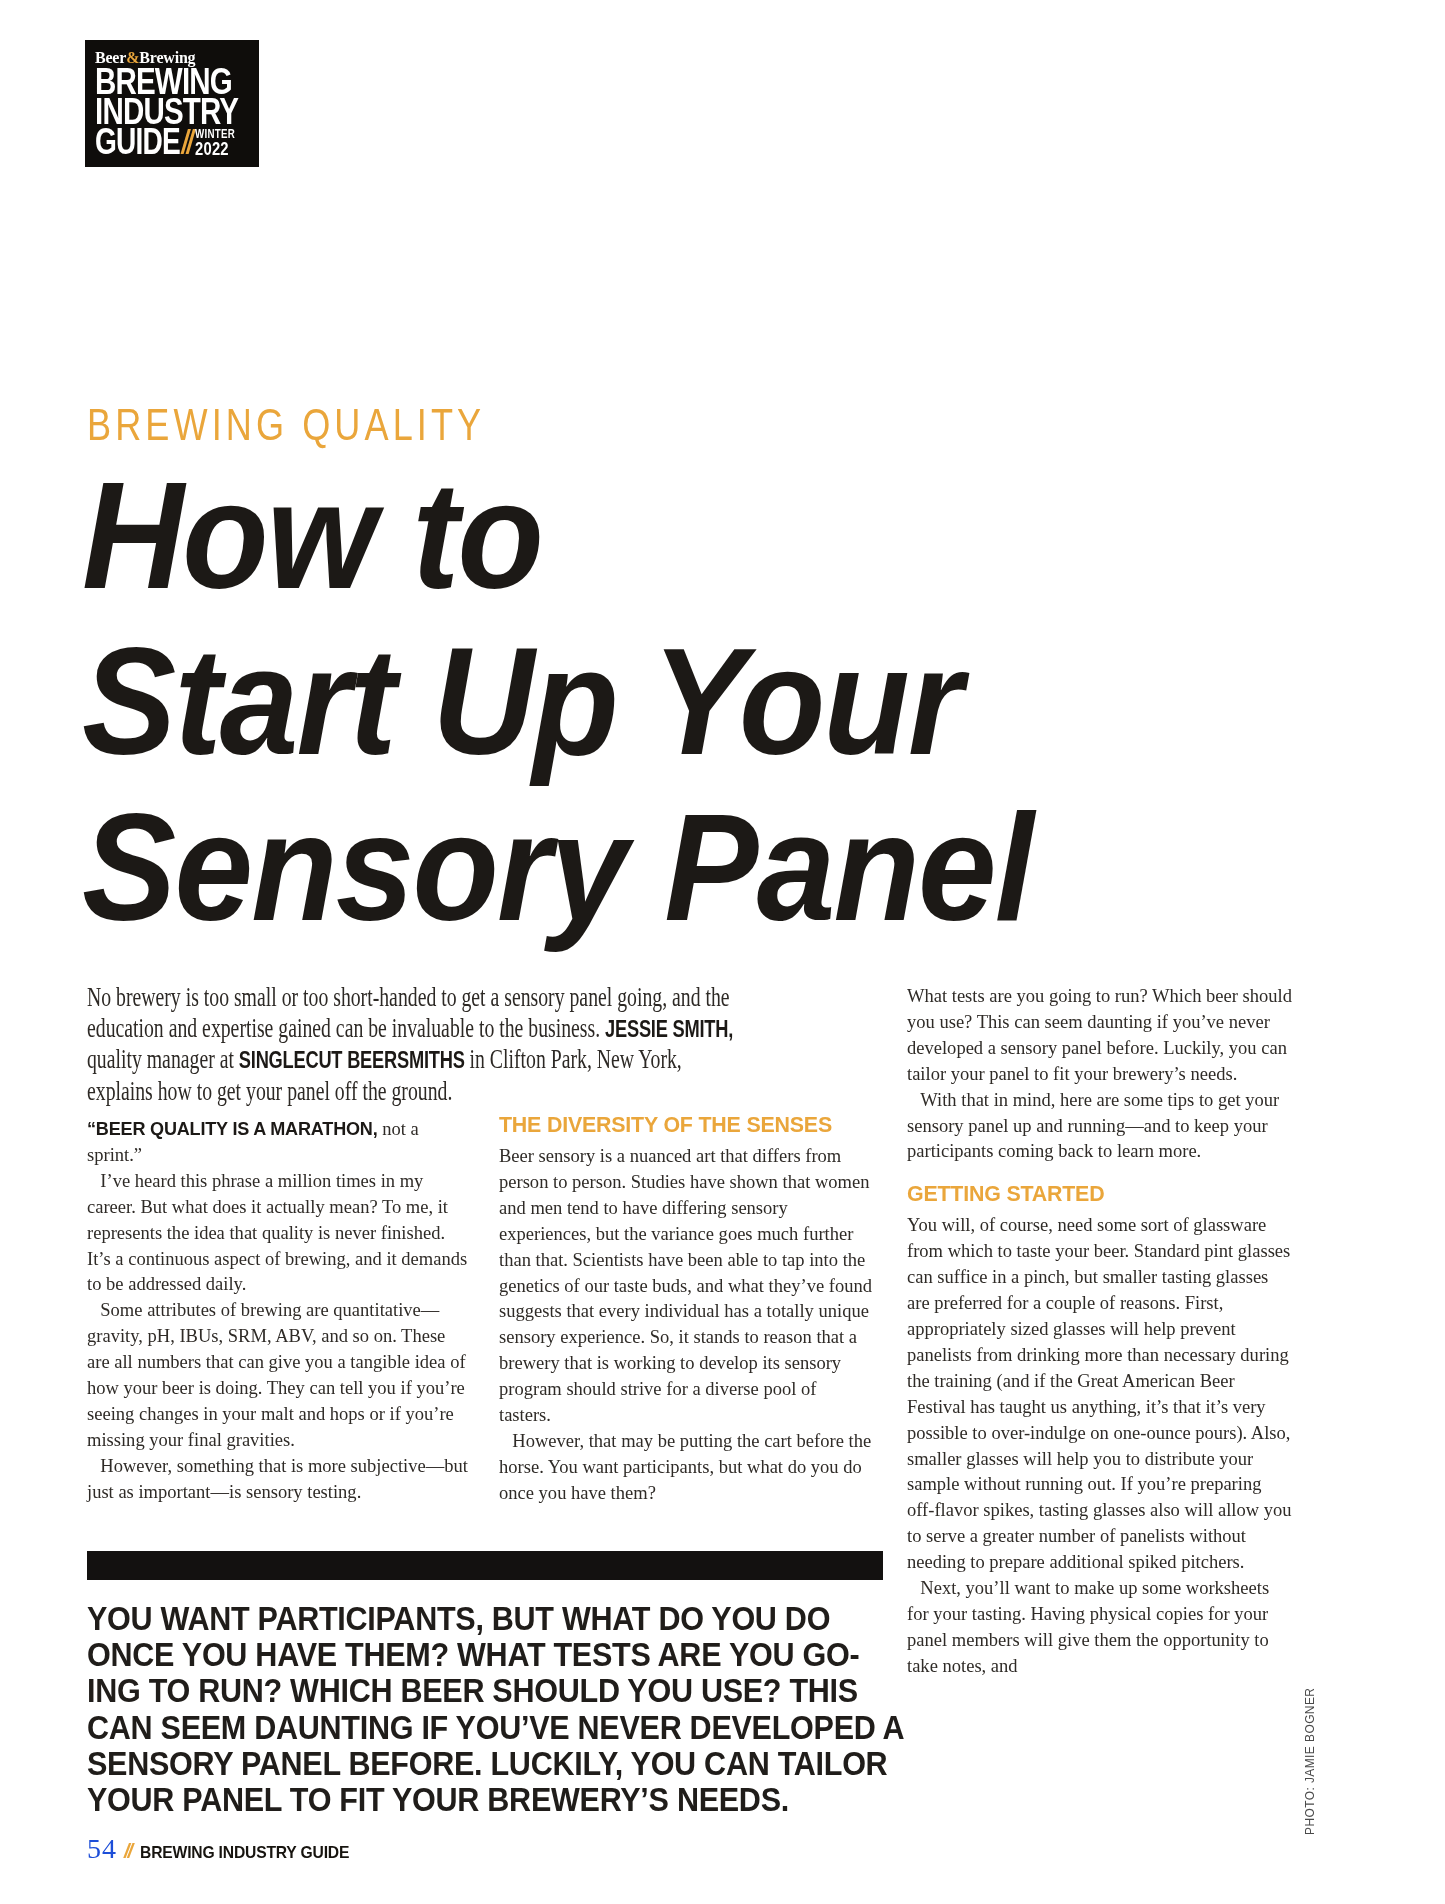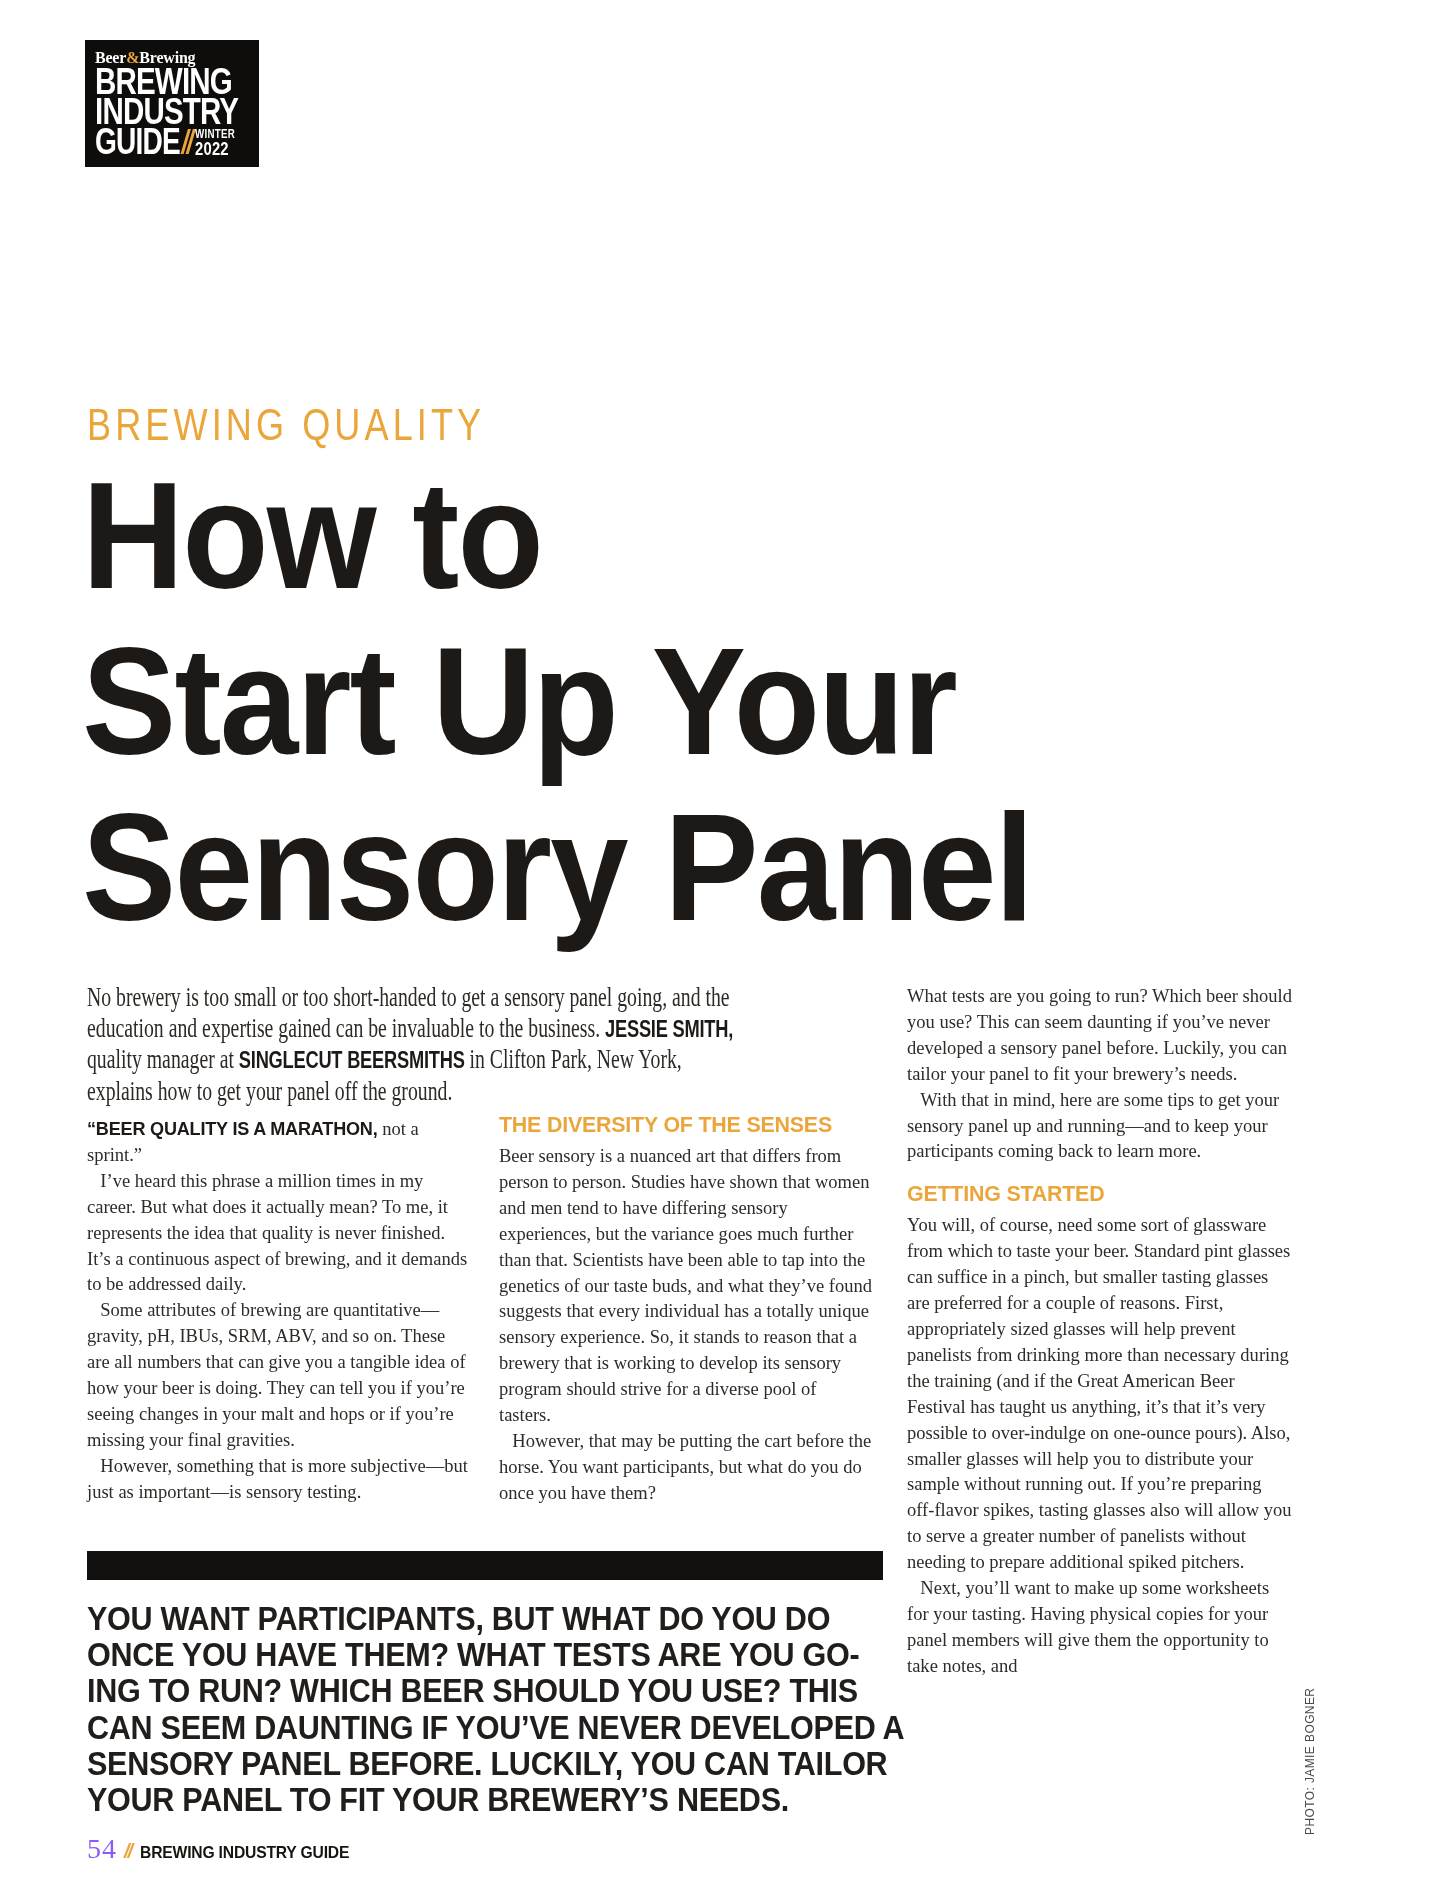--- a/index.html
+++ b/index.html
@@ -29,21 +29,21 @@
   .season { font-family:"Liberation Sans", sans-serif; font-weight:bold; font-size:12.5px; line-height:12px; letter-spacing:0.3px; }
   .year   { font-family:"Liberation Sans", sans-serif; font-weight:bold; font-size:19px;  line-height:17px; letter-spacing:0.2px; }
 
   
   .kicker {
     position:absolute; left:87px; top:401px;
     font-family:"Liberation Sans", sans-serif; font-weight:400;
     font-size:44px; line-height:48px; letter-spacing:5px; color:#EAA63B;
     transform:scaleX(0.82); transform-origin:left top; white-space:nowrap;
   }
-  .headline { position:absolute; left:82px; top:452px; margin:0; color:#1c1916; }
+  .headline { position:absolute; left:82px; top:452px; margin:0; color:#1c1916;font-style:italic; }
   .hl-line {
     font-family:"Liberation Sans", sans-serif; font-weight:bold;
     font-size:152px; line-height:166px; letter-spacing:-2px;
     transform:scaleX(0.93); transform-origin:left top; white-space:nowrap;
   }
 
   
   .intro {
     position:absolute; left:87px; top:982px; width:880px; margin:0;
     font-size:26.5px; line-height:30.6px; color:#2d2925;
@@ -79,21 +79,21 @@
   .bar { position:absolute; left:87px; top:1551px; width:796px; height:29px; background:#131110; }
   .pullquote {
     position:absolute; left:87px; top:1601px; color:#201d1a;
     font-family:"Liberation Sans", sans-serif; font-weight:bold;
     font-size:32.5px; line-height:36.2px; letter-spacing:-0.3px;
     transform:scaleX(0.94); transform-origin:left top; white-space:nowrap;
   }
 
   
   .footer { position:absolute; left:87px; top:1833px; display:flex; align-items:baseline; }
-  .pageno { font-family:"Liberation Serif", serif; font-size:28px; color:#8b5cf6; letter-spacing:1px; }
+  .pageno { font-family:"Liberation Serif", serif; font-size:28px; color:#1d4ed8; letter-spacing:1px; }
   .fslash {
     font-family:"Liberation Sans", sans-serif; font-weight:bold; font-style:italic;
     font-size:20px; color:#EAA63B; margin:0 9px 0 7px; letter-spacing:-2px;
   }
   .flabel {
     font-family:"Liberation Sans", sans-serif; font-weight:bold;
     font-size:16.5px; letter-spacing:-0.2px; color:#17140f;
     transform:scaleX(0.95); transform-origin:left bottom;
   }
   .credit {

